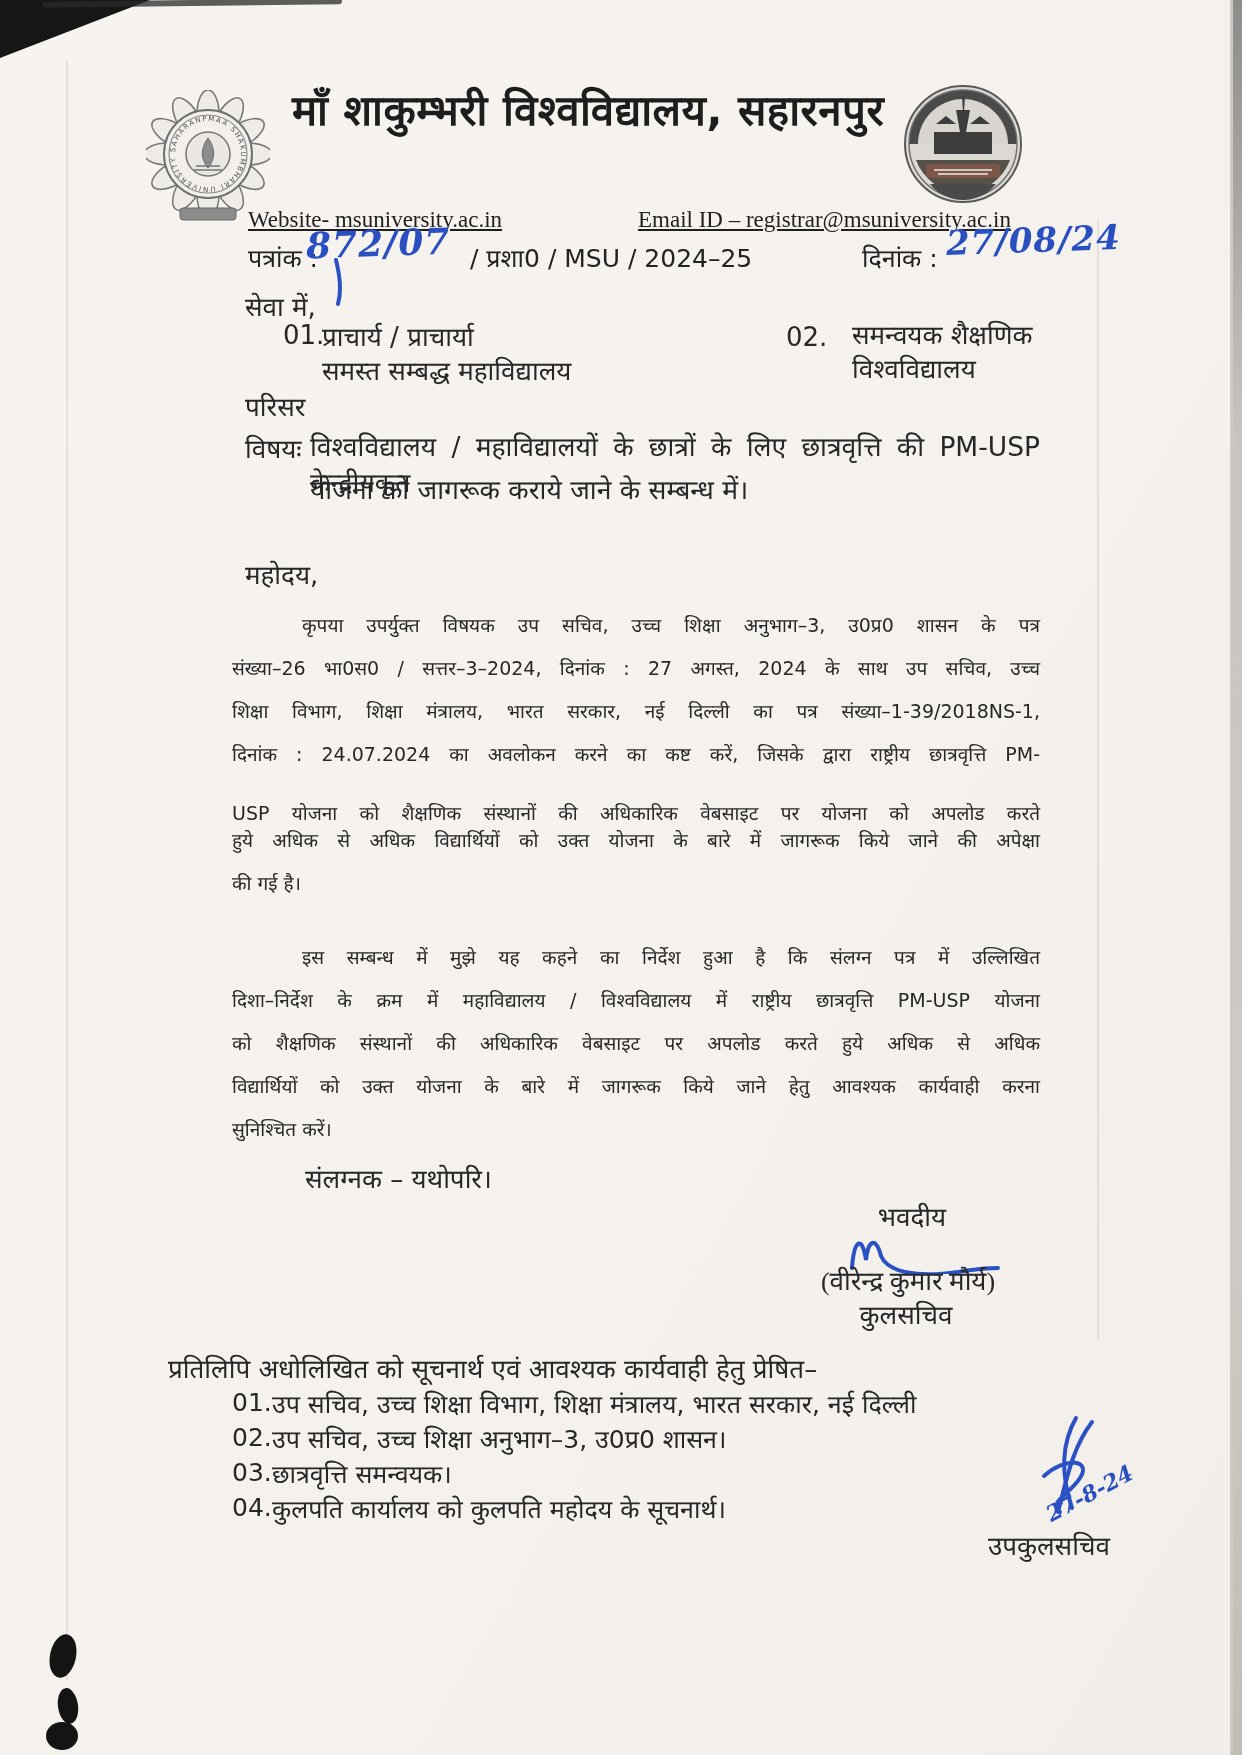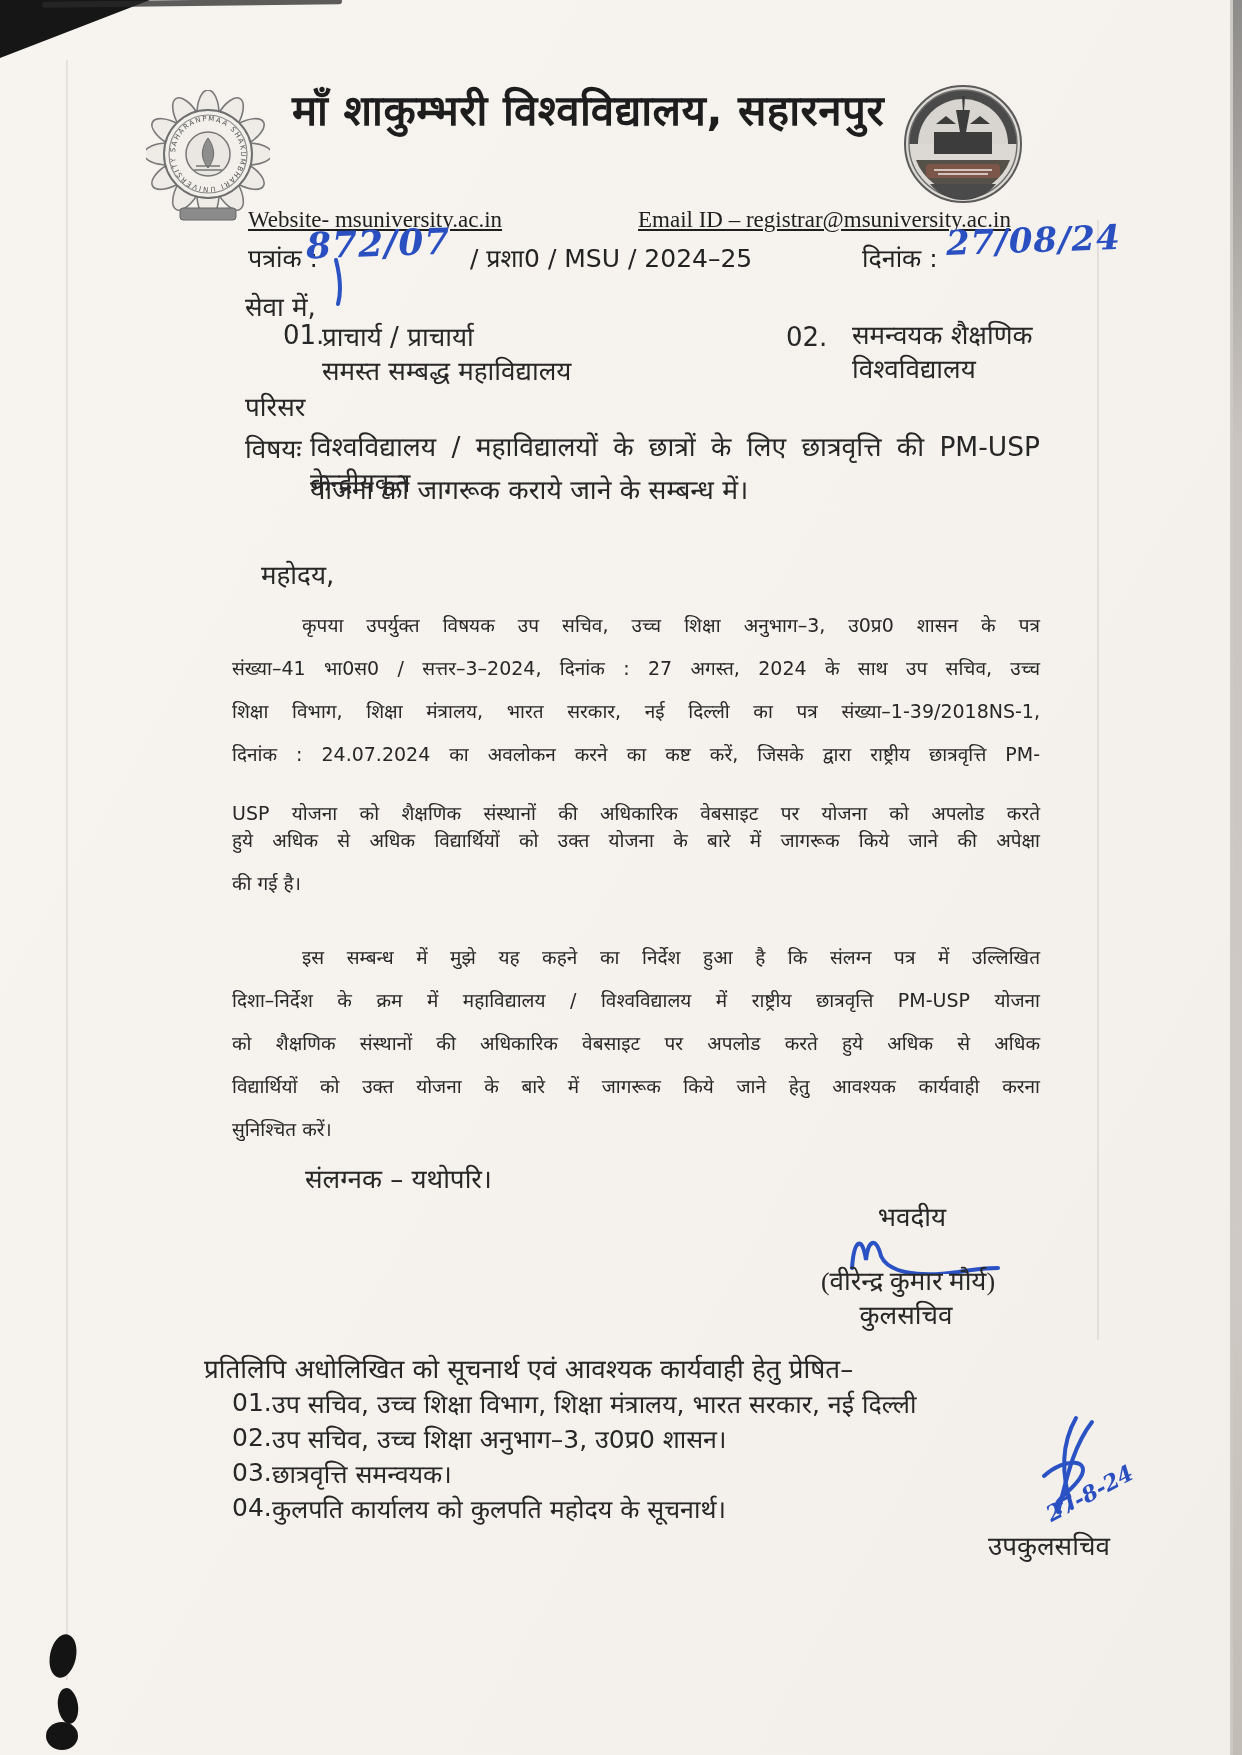--- a/index.html
+++ b/index.html
@@ -134,24 +134,24 @@
   <div class="abs t" style="left:322px;top:352px;">समस्त सम्बद्ध महाविद्यालय</div>
   <div class="abs t" style="left:245px;top:388px;">परिसर</div>
   <div class="abs t" style="left:786px;top:322px;">02.</div>
   <div class="abs t" style="left:852px;top:316px;">समन्वयक शैक्षणिक</div>
   <div class="abs t" style="left:852px;top:350px;">विश्वविद्यालय</div>
 
   <div class="abs t" style="left:245px;top:430px;">विषयः</div>
   <div class="abs subj-line just" style="top:428px;">विश्वविद्यालय / महाविद्यालयों के छात्रों के लिए छात्रवृत्ति की PM-USP केन्द्रीयकृत</div>
   <div class="abs subj-line" style="top:471px;">योजना को जागरूक कराये जाने के सम्बन्ध में।</div>
 
-  <div class="abs t" style="left:261px;top:556px;text-align:right;">महोदय,</div>
+  <div class="abs t" style="left:245px;top:556px;text-align:right;">महोदय,</div>
 
   <div class="line indent" style="top:612px;">कृपया उपर्युक्त विषयक उप सचिव, उच्च शिक्षा अनुभाग–3, उ0प्र0 शासन के पत्र</div>
-  <div class="line" style="top:655px;">संख्या–41 भा0स0 / सत्तर–3–2024, दिनांक : 27 अगस्त, 2024 के साथ उप सचिव, उच्च</div>
+  <div class="line" style="top:655px;">संख्या–26 भा0स0 / सत्तर–3–2024, दिनांक : 27 अगस्त, 2024 के साथ उप सचिव, उच्च</div>
   <div class="line" style="top:698px;">शिक्षा विभाग, शिक्षा मंत्रालय, भारत सरकार, नई दिल्ली का पत्र संख्या–1-39/2018NS-1,</div>
   <div class="line" style="top:741px;">दिनांक : 24.07.2024 का अवलोकन करने का कष्ट करें, जिसके द्वारा राष्ट्रीय छात्रवृत्ति PM-</div>
   <div class="line" style="top:800px;">USP योजना को शैक्षणिक संस्थानों की अधिकारिक वेबसाइट पर योजना को अपलोड करते</div>
   <div class="line" style="top:827px;">हुये अधिक से अधिक विद्यार्थियों को उक्त योजना के बारे में जागरूक किये जाने की अपेक्षा</div>
   <div class="line last" style="top:870px;">की गई है।</div>
 
   <div class="line indent" style="top:944px;">इस सम्बन्ध में मुझे यह कहने का निर्देश हुआ है कि संलग्न पत्र में उल्लिखित</div>
   <div class="line" style="top:987px;">दिशा–निर्देश के क्रम में महाविद्यालय / विश्वविद्यालय में राष्ट्रीय छात्रवृत्ति PM-USP योजना</div>
   <div class="line" style="top:1030px;">को शैक्षणिक संस्थानों की अधिकारिक वेबसाइट पर अपलोड करते हुये अधिक से अधिक</div>
   <div class="line" style="top:1073px;">विद्यार्थियों को उक्त योजना के बारे में जागरूक किये जाने हेतु आवश्यक कार्यवाही करना</div>
@@ -159,21 +159,21 @@
 
   <div class="abs t" style="left:305px;top:1160px;">संलग्नक – यथोपरि।</div>
 
   <div class="abs t center" style="left:852px;top:1198px;width:120px;">भवदीय</div>
   <svg class="abs" style="left:838px;top:1222px;" width="170" height="52">
     <path class="sig-stroke" d="M14,46 C16,18 24,12 28,38 C30,18 38,14 43,34 C50,50 78,56 120,50 C138,47 150,46 160,46"></path>
   </svg>
   <div class="abs t center" style="left:808px;top:1262px;width:200px;">(वीरेन्द्र कुमार मौर्य)</div>
   <div class="abs t center" style="left:836px;top:1296px;width:140px;">कुलसचिव</div>
 
-  <div class="abs t" style="left:168px;top:1350px;margin-left:36px;">प्रतिलिपि अधोलिखित को सूचनार्थ एवं आवश्यक कार्यवाही हेतु प्रेषित–</div>
+  <div class="abs t" style="left:168px;top:1350px;">प्रतिलिपि अधोलिखित को सूचनार्थ एवं आवश्यक कार्यवाही हेतु प्रेषित–</div>
   <div class="abs cc-item-no" style="left:232px;top:1388px;">01.</div>
   <div class="abs cc-item-text" style="left:272px;top:1386px;">उप सचिव, उच्च शिक्षा विभाग, शिक्षा मंत्रालय, भारत सरकार, नई दिल्ली</div>
   <div class="abs cc-item-no" style="left:232px;top:1423px;">02.</div>
   <div class="abs cc-item-text" style="left:272px;top:1421px;">उप सचिव, उच्च शिक्षा अनुभाग–3, उ0प्र0 शासन।</div>
   <div class="abs cc-item-no" style="left:232px;top:1458px;">03.</div>
   <div class="abs cc-item-text" style="left:272px;top:1456px;">छात्रवृत्ति समन्वयक।</div>
   <div class="abs cc-item-no" style="left:232px;top:1493px;">04.</div>
   <div class="abs cc-item-text" style="left:272px;top:1491px;">कुलपति कार्यालय को कुलपति महोदय के सूचनार्थ।</div>
 
   <svg class="abs" style="left:1014px;top:1412px;" width="120" height="115">

